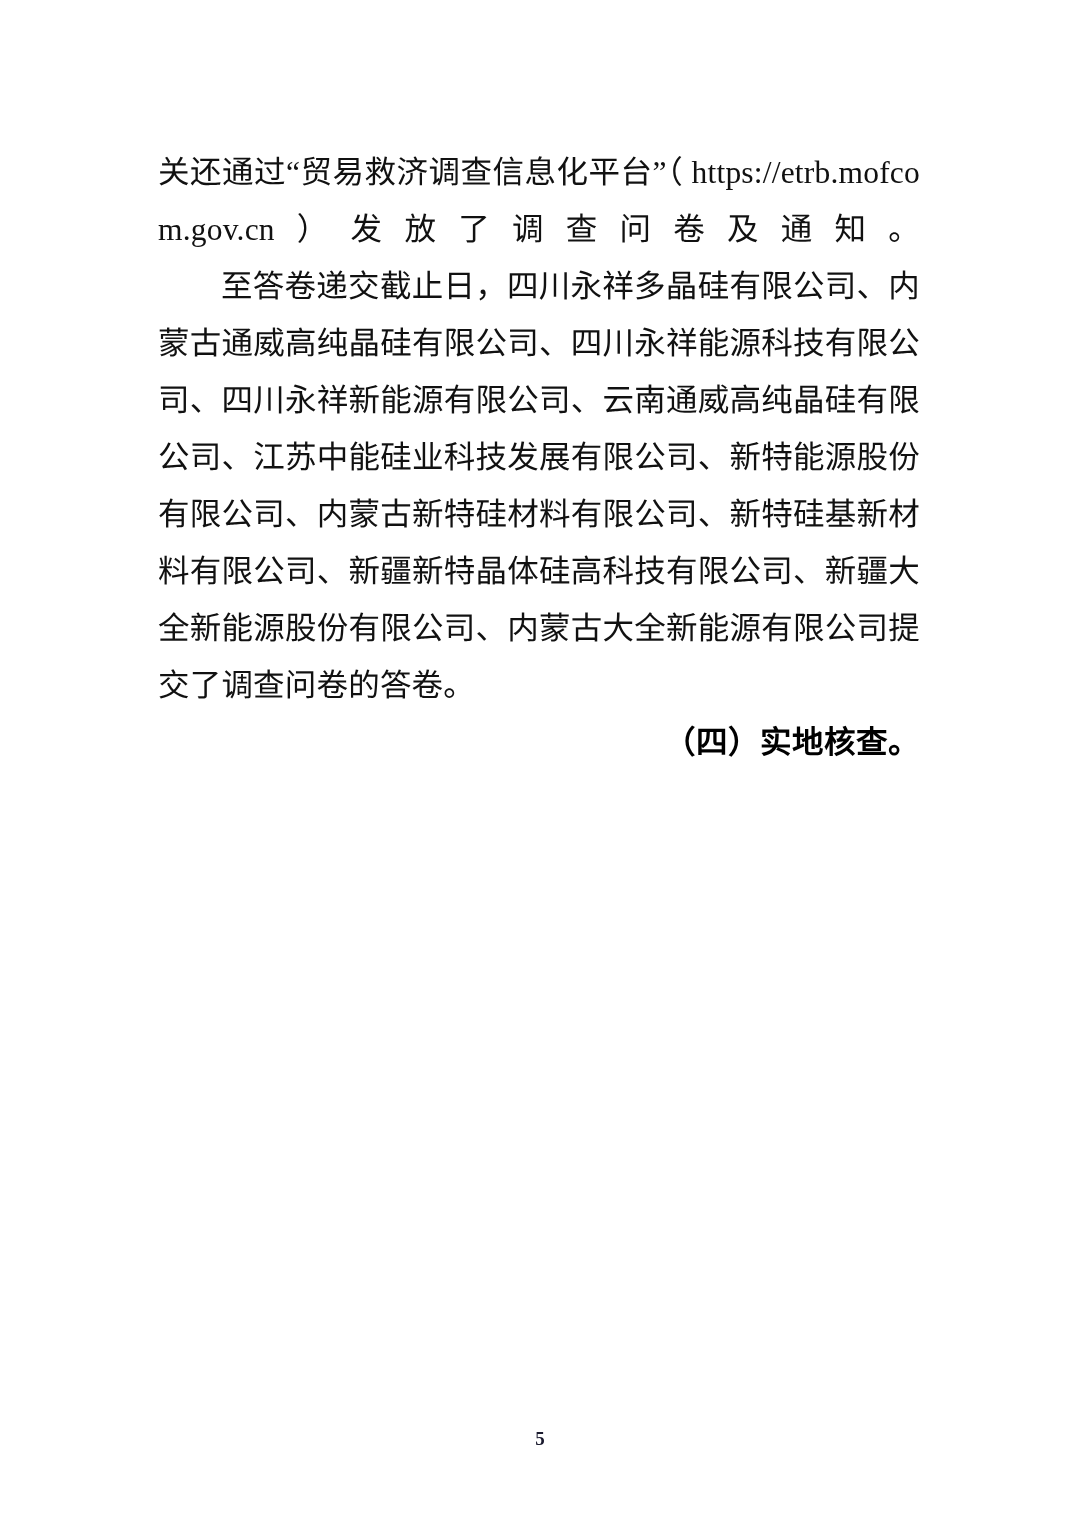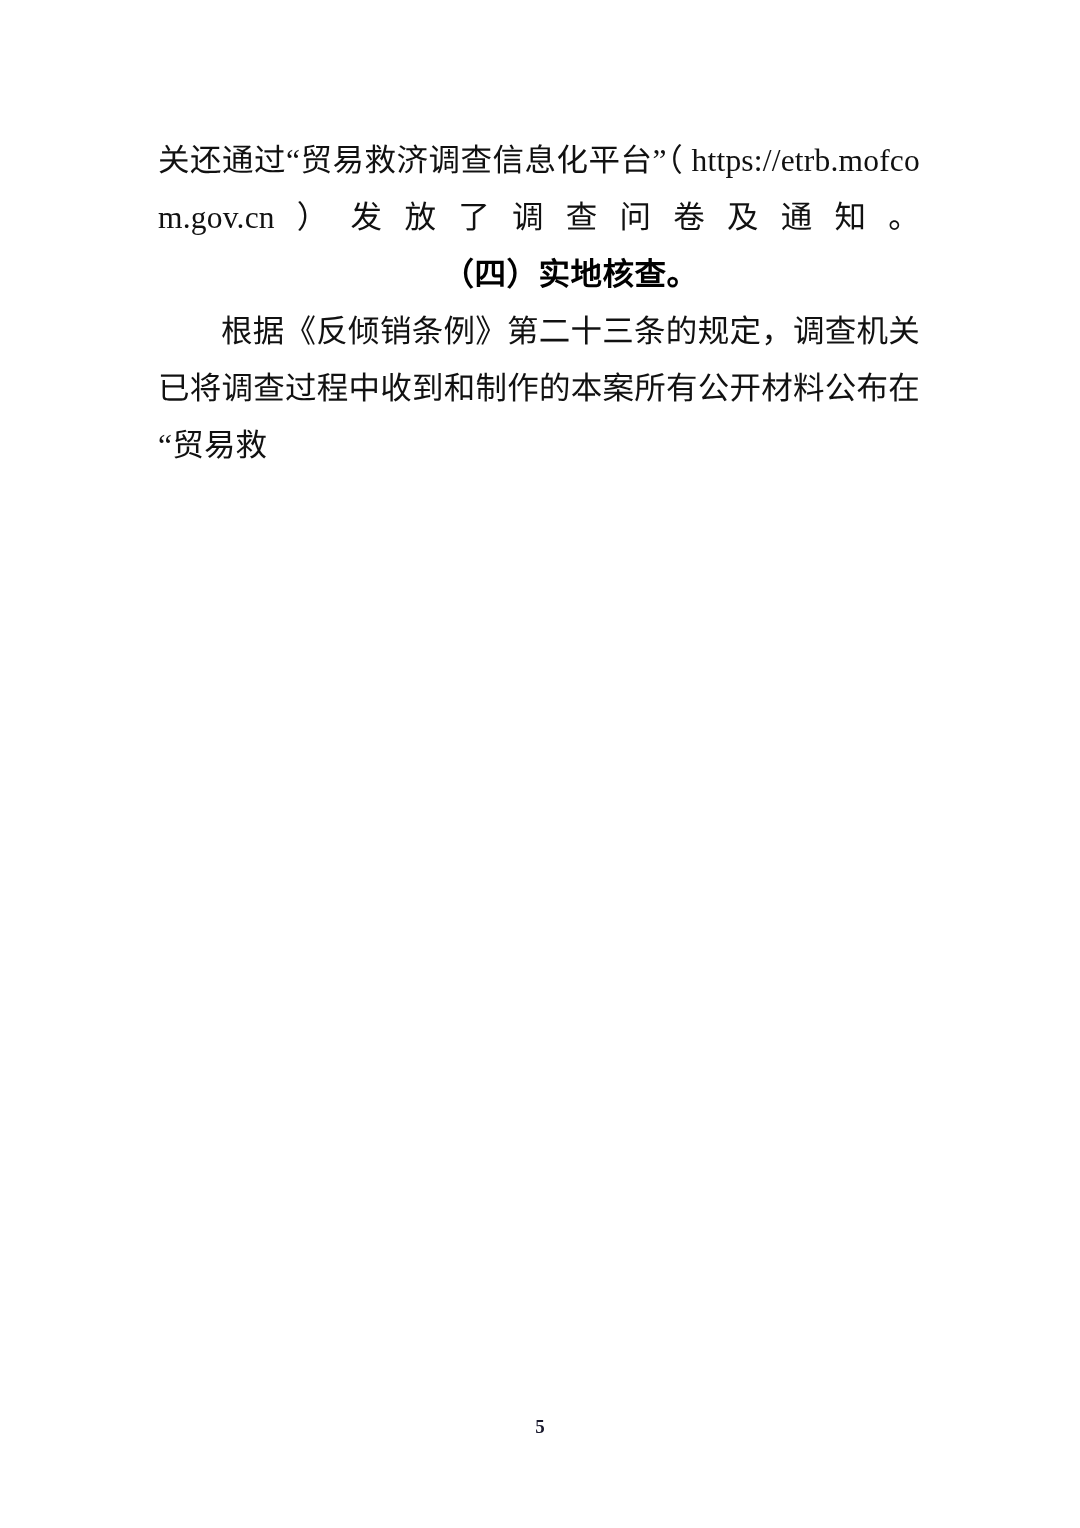--- a/index.html
+++ b/index.html
@@ -7,21 +7,21 @@
     margin: 0;
     padding: 0;
     background: #ffffff;
   }
 
   .page {
     position: relative;
     width: 1080px;
     height: 1496px;
     background: #ffffff;
-    margin: 0 auto;
+    margin: 12px auto;
     overflow: hidden;
     box-sizing: border-box;
   }
 
   .content {
     position: absolute;
     left: 158px;
     top: 132px;
     width: 762px;
   }
@@ -54,21 +54,21 @@
   
   .heading {
     font-family: "Liberation Serif", "DejaVu Serif", serif;
     font-size: 31.5px;
     line-height: 57px;
     color: #000000;
     font-weight: 700;
     margin: 0;
     padding: 0;
     text-indent: 63px;
-    text-align: center;
+    text-align: right;
     letter-spacing: 0.5px;
   }
 
   
   .para.cont.tracked {
     text-align: justify;
     text-align-last: justify;
   }
 
   .page-number {
@@ -87,24 +87,24 @@
 </head>
 <body>
 
 <div class="page">
 
   <div class="content">
 
     <p class="para cont tracked">关还通过“贸易救济调查信息化平台”（ https://etrb.mofcom.gov.cn）发放了调查问卷及通知。</p>
 
 
+    <p class="para indent">至答卷递交截止日，四川永祥多晶硅有限公司、内蒙古通威高纯晶硅有限公司、四川永祥能源科技有限公司、四川永祥新能源有限公司、云南通威高纯晶硅有限公司、江苏中能硅业科技发展有限公司、新特能源股份有限公司、内蒙古新特硅材料有限公司、新特硅基新材料有限公司、新疆新特晶体硅高科技有限公司、新疆大全新能源股份有限公司、内蒙古大全新能源有限公司提交了调查问卷的答卷。</p>
 
     <p class="heading">（四）实地核查。</p>
 
 
 
-    <p class="para indent">根据《反倾销条例》第二十三条的规定，调查机关已将调查过程中收到和制作的本案所有公开材料公布在“贸易救</p>
 
   </div>
 
   <div class="page-number">5</div>
 
 </div>
 
 </body></html>

